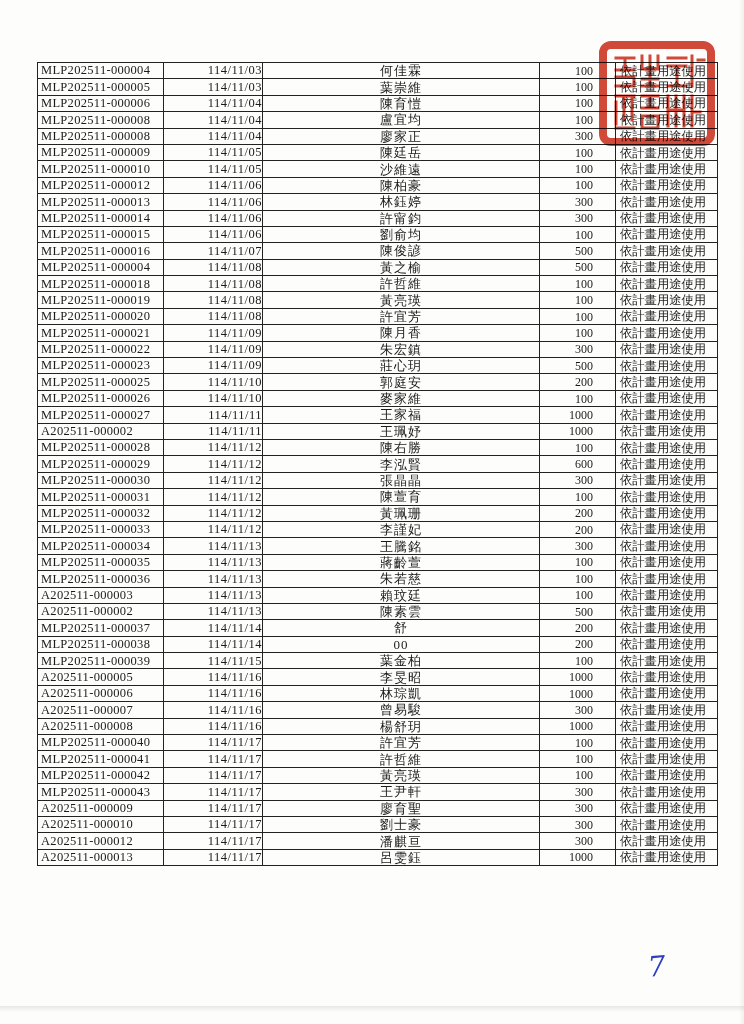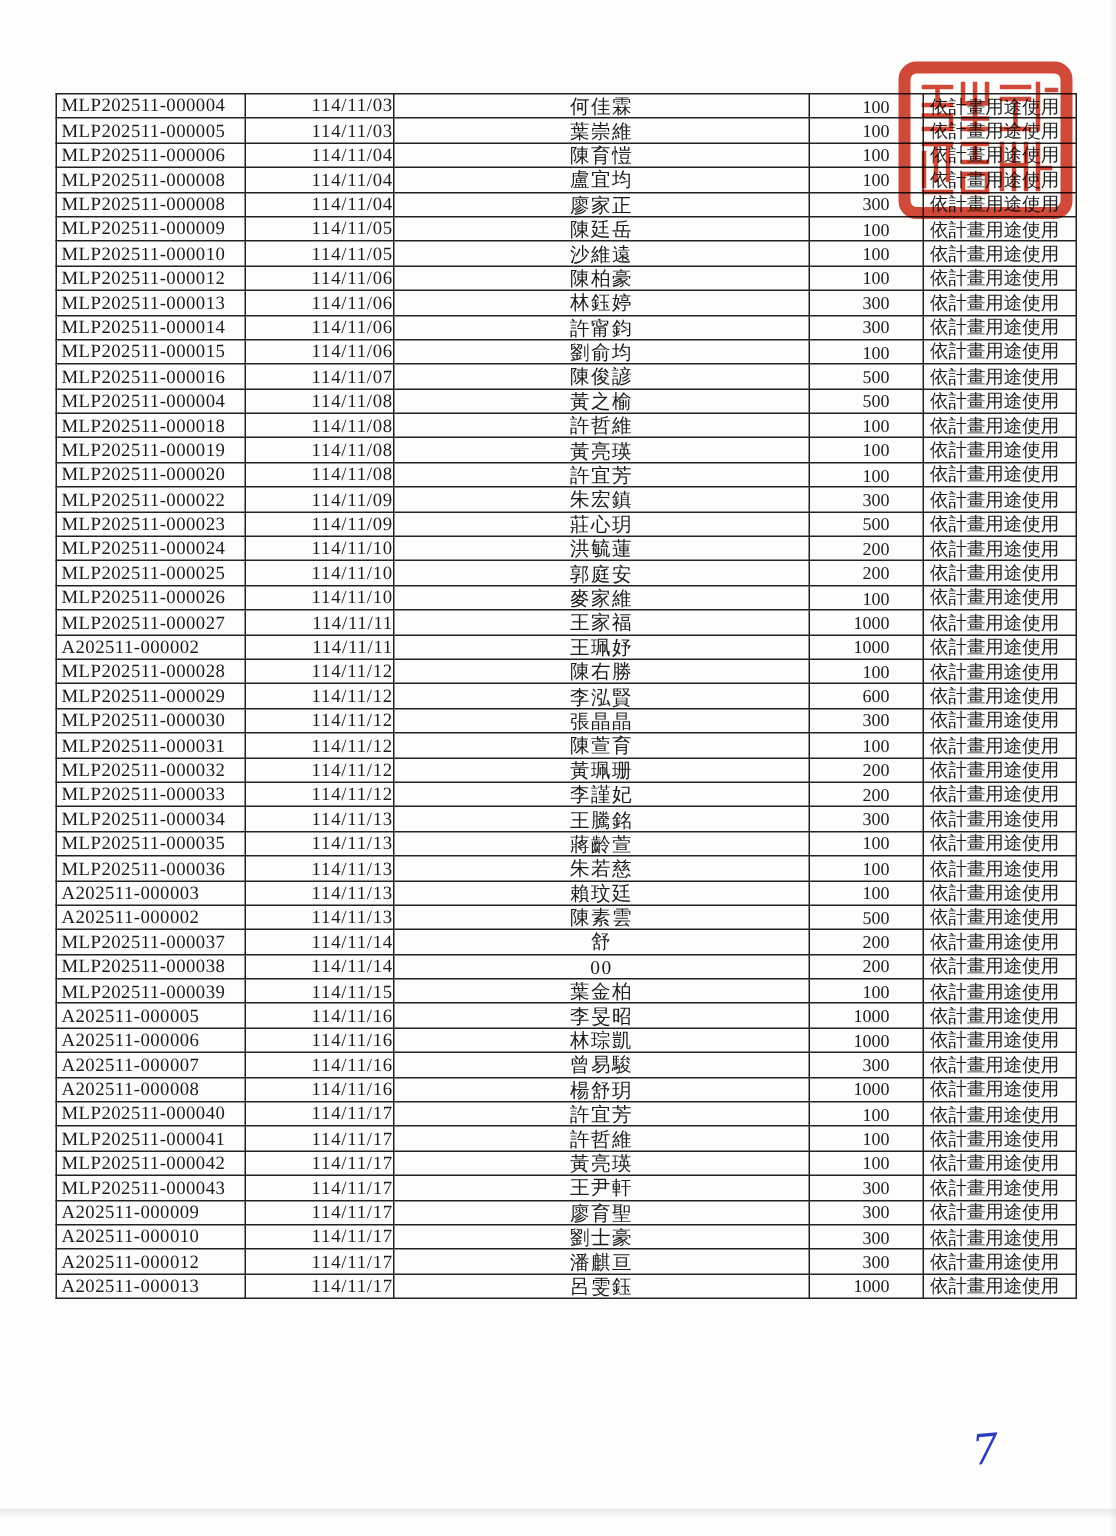--- a/index.html
+++ b/index.html
@@ -173,44 +173,44 @@
   </tr>
 
   <tr>
     <td class="c-id">MLP202511-000020</td>
     <td class="c-date">114/11/08</td>
     <td class="c-name">許宜芳</td>
     <td class="c-amount">100</td>
     <td class="c-usage">依計畫用途使用</td>
   </tr>
 
+  <tr>
+    <td class="c-id">MLP202511-000021</td>
+    <td class="c-date">114/11/09</td>
+    <td class="c-name">陳月香</td>
+    <td class="c-amount">100</td>
+    <td class="c-usage">依計畫用途使用</td>
+  </tr>
 
   <tr>
     <td class="c-id">MLP202511-000022</td>
     <td class="c-date">114/11/09</td>
     <td class="c-name">朱宏鎮</td>
     <td class="c-amount">300</td>
     <td class="c-usage">依計畫用途使用</td>
   </tr>
 
   <tr>
     <td class="c-id">MLP202511-000023</td>
     <td class="c-date">114/11/09</td>
     <td class="c-name">莊心玥</td>
     <td class="c-amount">500</td>
     <td class="c-usage">依計畫用途使用</td>
   </tr>
 
-  <tr>
-    <td class="c-id">MLP202511-000024</td>
-    <td class="c-date">114/11/10</td>
-    <td class="c-name">洪毓蓮</td>
-    <td class="c-amount">200</td>
-    <td class="c-usage">依計畫用途使用</td>
-  </tr>
 
   <tr>
     <td class="c-id">MLP202511-000025</td>
     <td class="c-date">114/11/10</td>
     <td class="c-name">郭庭安</td>
     <td class="c-amount">200</td>
     <td class="c-usage">依計畫用途使用</td>
   </tr>
 
   <tr>

